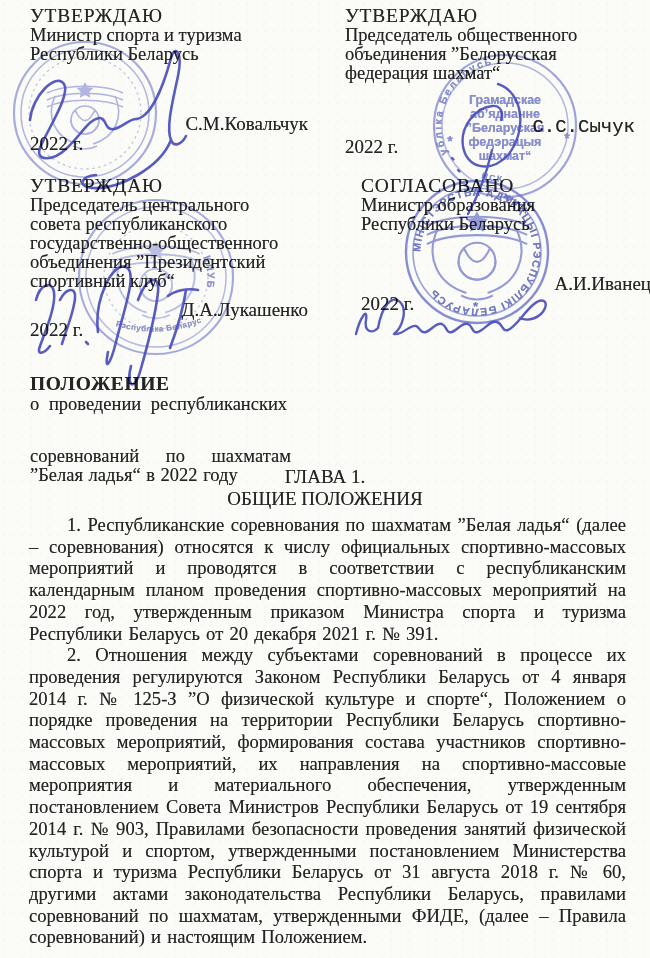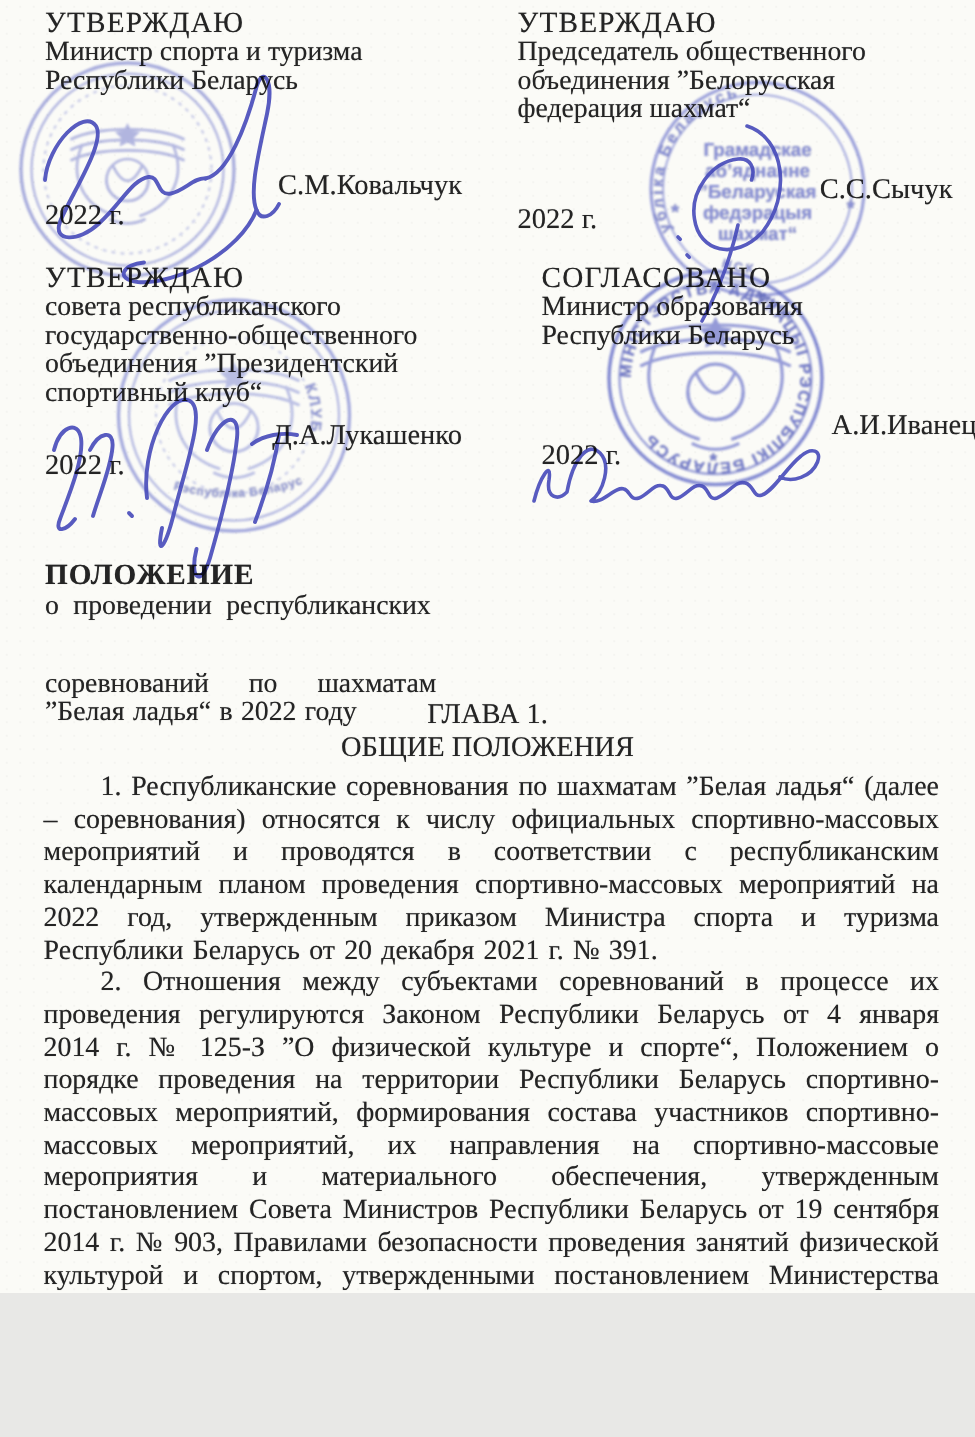--- a/index.html
+++ b/index.html
@@ -1,18 +1,18 @@
 <!DOCTYPE html>
 <html><head>
 <meta charset="utf-8">
 <style>
   html,body { margin:0; padding:0; background:#e8e8e6; }
   .page {
     position: relative;
-    width: 650px; height: 862px;
+    width: 650px; height: 958px;
     margin: 0 auto;
     background: #fbfbf7;
     background-image: radial-gradient(rgba(110,110,110,0.05) 1px, transparent 1px);
     background-size: 9px 9px;
     overflow: hidden;
     font-family: "Liberation Serif", "DejaVu Serif", serif;
     color: #242424;
     text-shadow: 0 0 0.5px rgba(45,45,45,0.55);
   }
   .appr { position: absolute; width: 292px; }
@@ -20,21 +20,21 @@
   .b2 { left: 345px; top: 6px; }
   .b3 { left: 30px; top: 176px; }
   .b4 { left: 361px; top: 176px; }
   .appr-head { font-size: 19.5px; line-height: 20px; letter-spacing: 0.8px; }
   .appr-line { font-size: 18.5px; line-height: 19px; }
   .appr-name { font-size: 19px; line-height: 20px; text-align: right; padding-right: 14px; }
   .b2 .appr-name, .b4 .appr-name { padding-right: 2px; }
   .appr-date { font-size: 19px; line-height: 20px; text-align: left; padding-right: 18px; }
   .b2 .appr-date, .b4 .appr-date { padding-right: 2px; }
   .n1 { margin-top: 50px; }
-  .n2 { margin-top: 34px; }
+  .n2 { margin-top: 34px; font-family: Liberation Mono, monospace; }
   .n3 { margin-top: 9px; }
   .n4 { margin-top: 40px; }
 
   .title-block { position: absolute; left: 30px; top: 372px; width: 272px; }
   .title-head { font-size: 19.5px; font-weight: bold; line-height: 23px; letter-spacing: 0.6px; }
   .title-line { font-size: 18.5px; line-height: 19.6px; }
   .tl0 { word-spacing: 5px; }
   .tl1 { word-spacing: 22px; margin-top: 32px; }
   .tl2 { word-spacing: 1px; }
 
@@ -65,20 +65,21 @@
     <div class="appr-head">УТВЕРЖДАЮ</div>
     <div class="appr-line">Председатель общественного</div>
     <div class="appr-line">объединения ”Белорусская</div>
     <div class="appr-line">федерация шахмат“</div>
     <div class="appr-name n2">С.С.Сычук</div>
     <div class="appr-date">2022 г.</div>
   </div>
 
   <div class="appr b3">
     <div class="appr-head">УТВЕРЖДАЮ</div>
+    <div class="appr-line">Председатель центрального</div>
     <div class="appr-line">совета республиканского</div>
     <div class="appr-line">государственно-общественного</div>
     <div class="appr-line">объединения ”Президентский</div>
     <div class="appr-line">спортивный клуб“</div>
     <div class="appr-name n3">Д.А.Лукашенко</div>
     <div class="appr-date">2022 г.</div>
   </div>
 
   <div class="appr b4">
     <div class="appr-head">СОГЛАСОВАНО</div>

